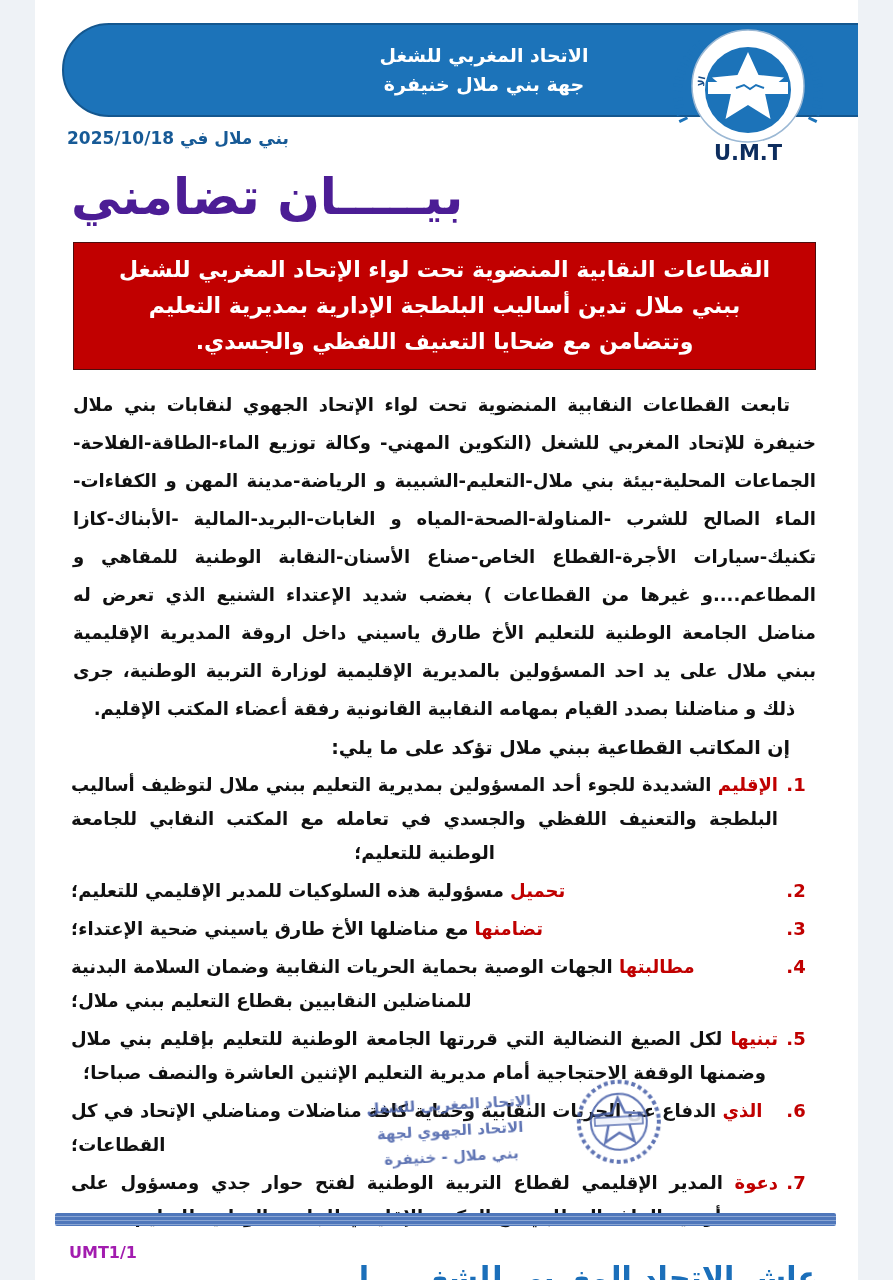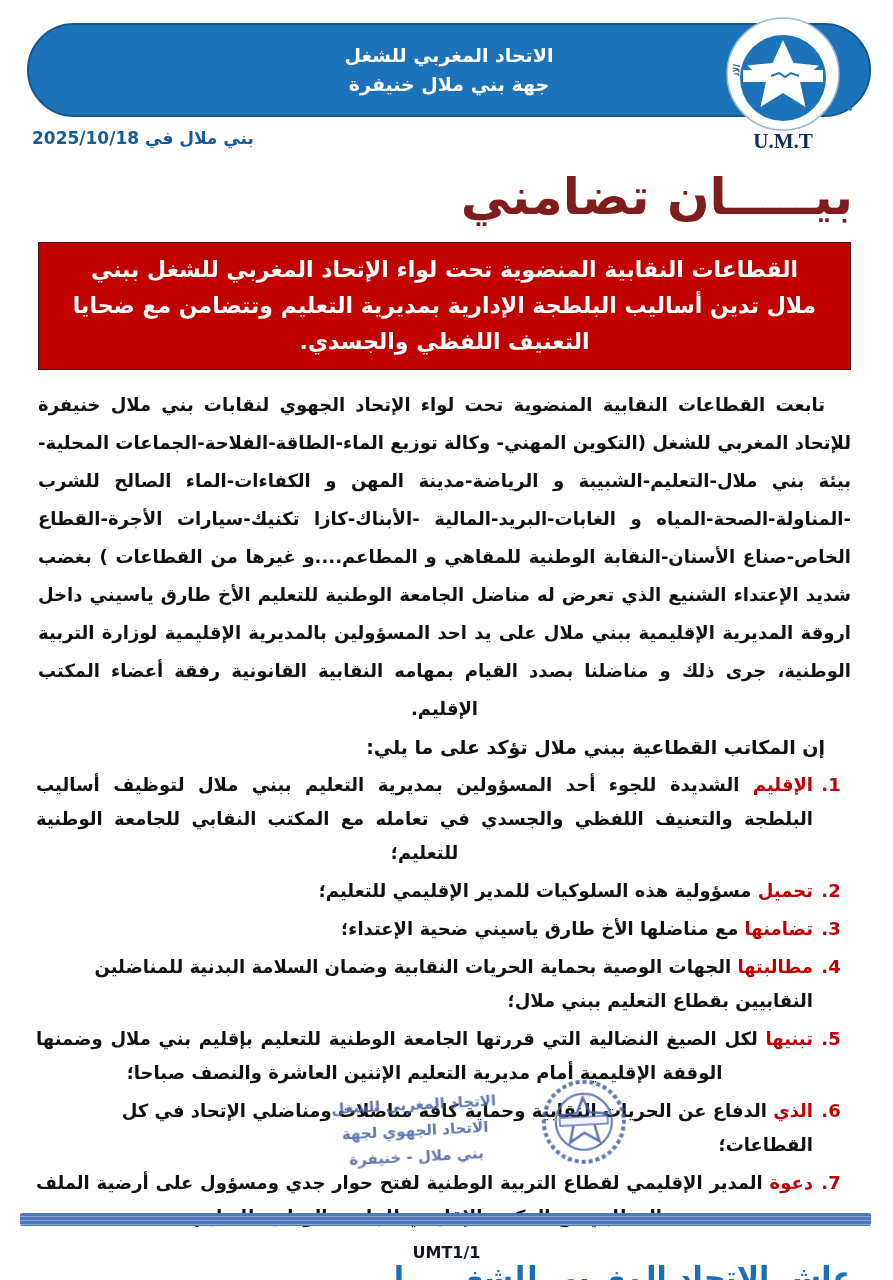--- a/index.html
+++ b/index.html
@@ -1,59 +1,59 @@
 <!DOCTYPE html>
 <html lang="ar" dir="rtl"><head>
 <meta charset="utf-8">
 <style>
   html,body{margin:0;padding:0;background:#eef2f6;}
   .page{
-    width:893px;height:1280px;margin:0 auto;background:#ffffff;
+    width:823px;height:1280px;margin:0 auto;background:#ffffff;
     position:relative;overflow:hidden;
     font-family:"DejaVu Sans","Liberation Sans",sans-serif;
     direction:rtl;color:#111;
   }
   
   .band{
     position:absolute;left:27px;top:23px;width:844px;height:94px;
     background:#1c73b9;border:2px solid #14578f;border-radius:52px;
     display:flex;flex-direction:column;justify-content:center;align-items:center;
     color:#fff;font-weight:bold;font-size:19px;line-height:29px;
     box-sizing:border-box;z-index:1;
   }
   .band div{white-space:nowrap;}
-  .logo{position:absolute;right:24px;top:4px;width:172px;height:150px;z-index:2;font-family:Liberation Serif, serif;}
+  .logo{position:absolute;right:24px;top:16px;width:172px;height:150px;z-index:2;}
   .date{
     position:absolute;left:32px;top:128px;direction:rtl;
     color:#175a96;font-weight:bold;font-size:17px;
   }
   
   .content{position:absolute;top:162px;left:36px;right:40px;}
   .doc-title{
-    text-align:right;color:#7f1d1d;font-size:50px;font-weight:bold;
+    text-align:left;color:#4c1d95;font-size:50px;font-weight:bold;
     margin:6px 0 16px 0;
   }
   .banner{
     background:#c10000;border:1px solid #4d0d0d;color:#ffffff;
     text-align:center;font-weight:bold;font-size:22px;line-height:36px;
     padding:9px 28px;margin:0 2px 16px 2px;
   }
   .para{
     font-size:18px;font-weight:bold;line-height:38px;
     text-align:justify;text-align-last:center;text-indent:26px;
     margin:4px 2px 6px 2px;
   }
   .intro{
     font-weight:bold;font-size:19px;
     margin:8px 28px 10px 0;
   }
   .list{margin:0 4px 0 0;}
   .item{display:flex;direction:rtl;font-size:18px;line-height:34px;font-weight:bold;margin-bottom:4px;}
   .num{color:#c00000;flex:none;width:36px;text-align:center;}
-  .itext{flex:1;text-align:right;}
+  .itext{flex:1;text-align:left;}
   .itext.multi{text-align:justify;text-align-last:center;}
   .lead{color:#c00000;}
   .slogan{
     color:#1b6fba;font-size:30px;font-weight:bold;margin:26px 0 0 0;
   }
   
   .stamp{
     position:absolute;left:300px;top:1082px;width:330px;
     display:flex;direction:rtl;align-items:center;gap:8px;
     color:#4a62aa;transform:rotate(-3deg);opacity:.88;filter:blur(.3px);
@@ -61,22 +61,22 @@
   .stamp-text{flex:1;text-align:center;font-weight:bold;font-size:15px;line-height:26px;}
   .stamp-emblem{flex:none;width:92px;height:92px;}
   
   .footer-bar{
     position:absolute;left:20px;right:22px;bottom:54px;height:13px;
     background:repeating-linear-gradient(180deg,#4f77bb 0 3px,#8aa6d4 3px 4px);
     border-radius:2px;
   }
   .footer-row{
     position:absolute;left:34px;right:34px;bottom:18px;
-    display:flex;justify-content:center;direction:ltr;
-    color:#0f172a;font-weight:bold;font-size:16px;
+    display:flex;justify-content:flex-start;direction:ltr;
+    color:#a21caf;font-weight:bold;font-size:16px;
   }
 </style>
 </head>
 <body>
 
 <div class="page">
 
   <div class="band">
     <div>الاتحاد المغربي للشغل</div>
     <div>جهة بني ملال خنيفرة</div>
@@ -132,21 +132,21 @@
       <div class="item">
         <span class="num">3.</span>
         <span class="itext"><span class="lead">تضامنها</span> <span>مع مناضلها الأخ طارق ياسيني ضحية الإعتداء؛</span></span>
       </div>
       <div class="item">
         <span class="num">4.</span>
         <span class="itext"><span class="lead">مطالبتها</span> <span>الجهات الوصية بحماية الحريات النقابية وضمان السلامة البدنية للمناضلين النقابيين بقطاع التعليم ببني ملال؛</span></span>
       </div>
       <div class="item">
         <span class="num">5.</span>
-        <span class="itext multi"><span class="lead">تبنيها</span> <span>لكل الصيغ النضالية التي قررتها الجامعة الوطنية للتعليم بإقليم بني ملال وضمنها الوقفة الإقليمية أمام مديرية التعليم الإثنين العاشرة والنصف صباحا؛</span></span>
+        <span class="itext multi"><span class="lead">تبنيها</span> <span>لكل الصيغ النضالية التي قررتها الجامعة الوطنية للتعليم بإقليم بني ملال وضمنها الوقفة الاحتجاجية أمام مديرية التعليم الإثنين العاشرة والنصف صباحا؛</span></span>
       </div>
       <div class="item">
         <span class="num">6.</span>
         <span class="itext"><span class="lead">الذي</span> <span>الدفاع عن الحريات النقابية وحماية كافة مناضلات ومناضلي الإتحاد في كل القطاعات؛</span></span>
       </div>
       <div class="item">
         <span class="num">7.</span>
         <span class="itext multi"><span class="lead">دعوة</span> <span>المدير الإقليمي لقطاع التربية الوطنية لفتح حوار جدي ومسؤول على أرضية الملف المطلبي مع المكتب الإقليمي للجامعة الوطنية للتعليم.</span></span>
       </div>
     </div>

